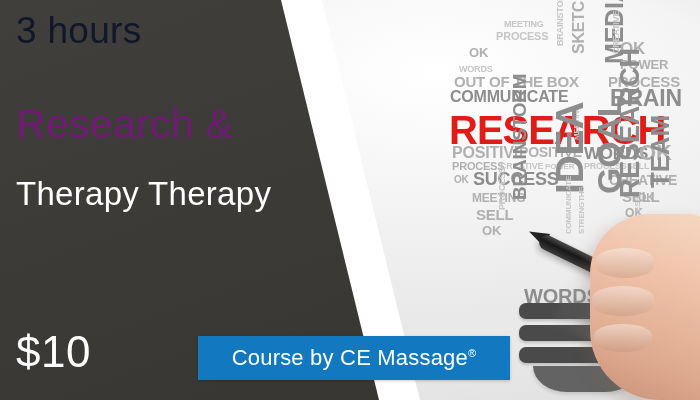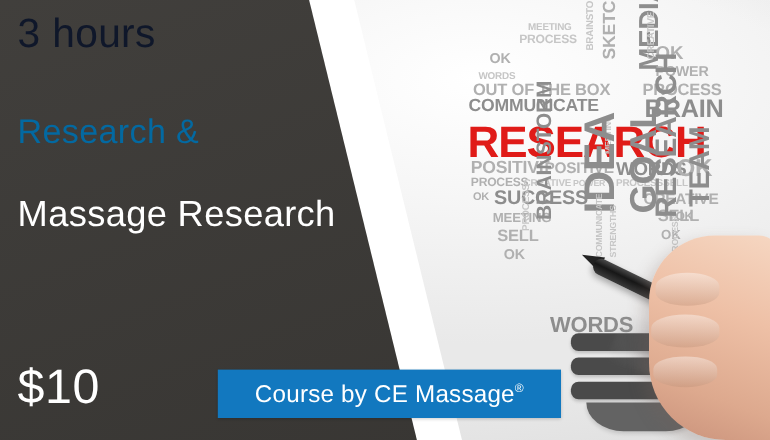--- a/index.html
+++ b/index.html
@@ -31,21 +31,21 @@
   .photo-vignette {
     position: absolute;
     inset: 0;
     background:
       radial-gradient(ellipse 120% 90% at 50% 40%, rgba(255,255,255,0) 55%, rgba(170,170,170,0.30) 100%);
   }
 
   
   .bulb {
     position: absolute;
-    left: 408px;
+    left: 432px;
     top: 2px;
     width: 268px;
     height: 330px;
   }
   .wc {
     position: absolute;
     color: #a8a8a8;
     font-family: "Liberation Sans", sans-serif;
     font-weight: 700;
     white-space: nowrap;
@@ -160,22 +160,22 @@
     color: #0f172a;
     font-size: 37px;
     font-weight: 300;
     letter-spacing: 0.3px;
     line-height: 1;
   }
   .title-main {
     position: absolute;
     left: 16px;
     top: 104px;
-    color: #0369a1;
-    font-size: 31px;
+    color: #701a75;
+    font-size: 41px;
     font-weight: 300;
     letter-spacing: 0.3px;
     line-height: 1;
   }
   .title-sub {
     position: absolute;
     left: 16px;
     top: 177px;
     color: #ffffff;
     font-size: 33px;
@@ -290,21 +290,21 @@
     <div class="knuckle" style="left:4px;  top:110px; width:58px; height:28px;"></div>
   </div>
 
   <div class="white-wedge"></div>
   <div class="panel"></div>
   <div class="panel-texture"></div>
 
   <div class="copy">
     <div class="duration">3 hours</div>
     <div class="title-main">Research &amp;</div>
-    <div class="title-sub">Massage Research</div>
+    <div class="title-sub">Therapy Therapy</div>
     <div class="price">$10</div>
   </div>
 
   <div class="banner">
     <div class="banner-text">
       <span>Course by CE Massage</span><sup>®</sup>
     </div>
   </div>
 
 </div>

